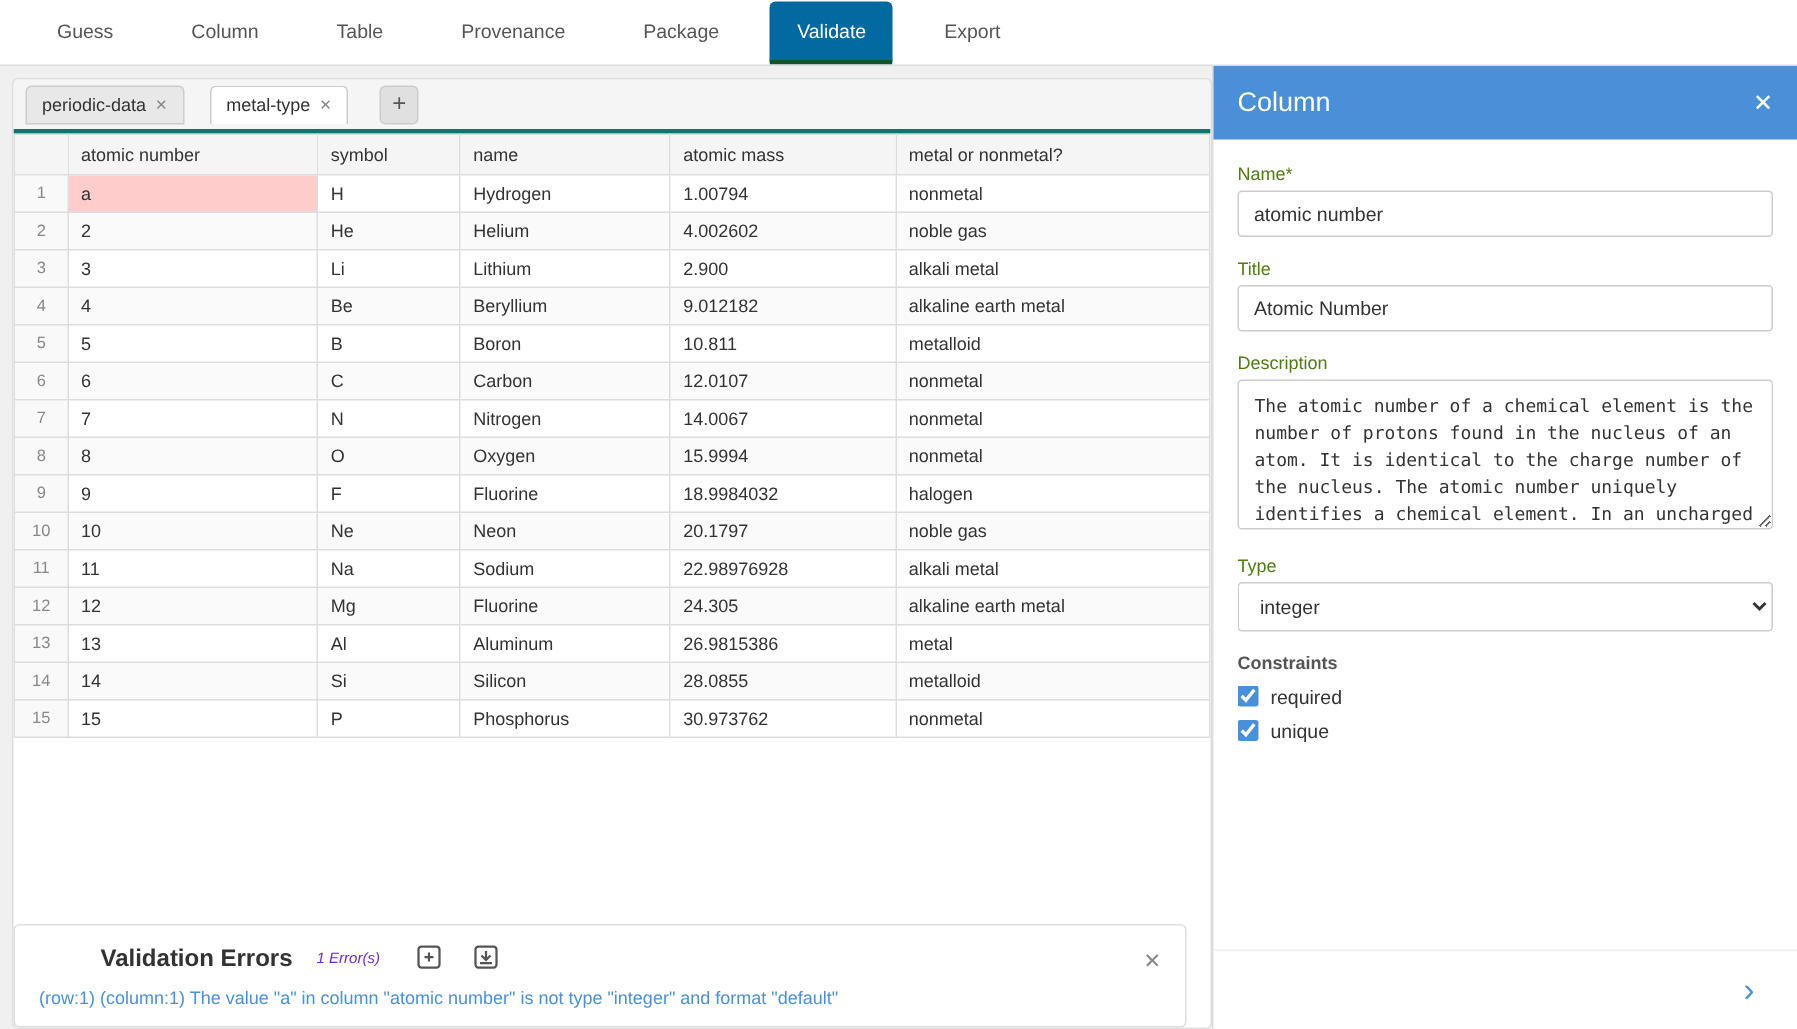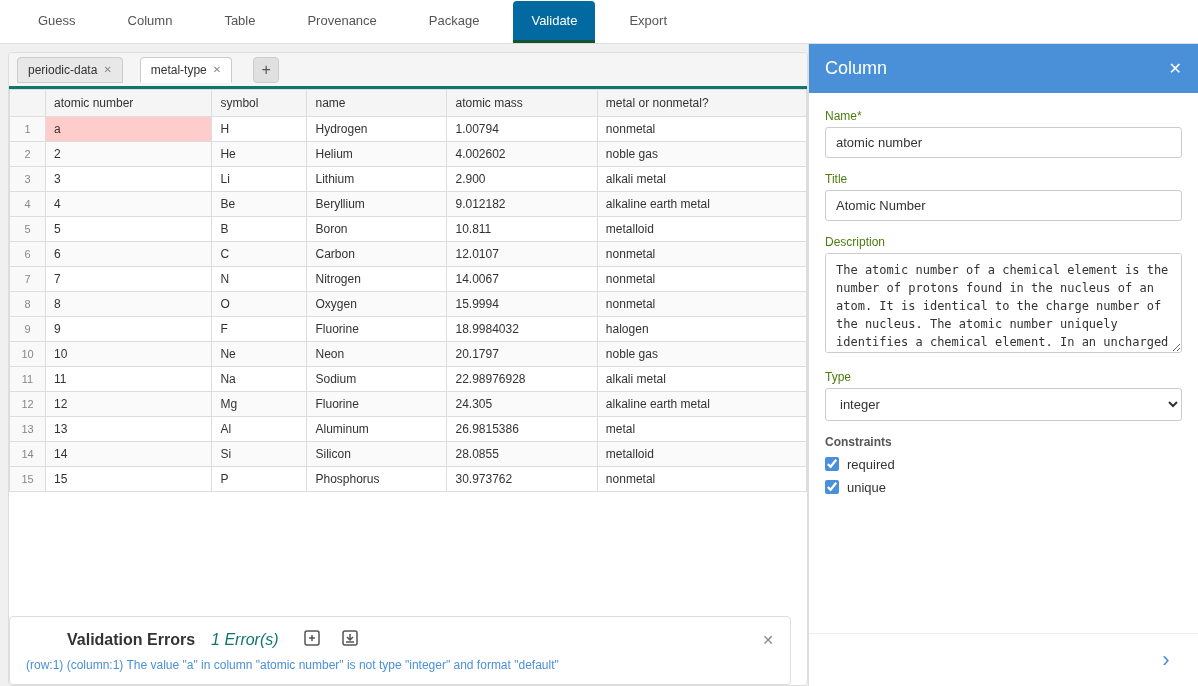--- a/index.html
+++ b/index.html
@@ -153,22 +153,22 @@
       gap: 16px;
       margin-bottom: 8px;
       margin-left: 41px;
     }
     .error-panel-title {
       font-size: 16px;
       font-weight: 600;
       color: #333;
     }
     .error-count {
-      color: #0f766e;
-      font-size: 16px;
+      color: #6d28d9;
+      font-size: 10px;
       font-style: italic;
     }
     .error-panel-close {
       margin-left: auto;
       cursor: pointer;
       color: #888;
       font-size: 14px;
     }
     .error-link {
       color: #4a90d9;

